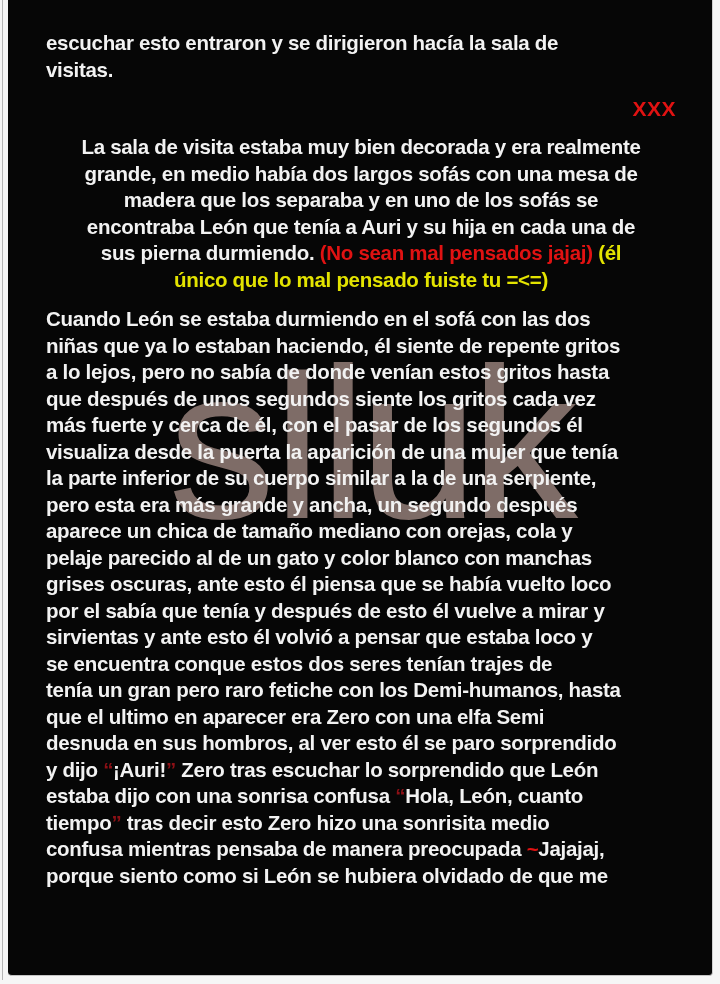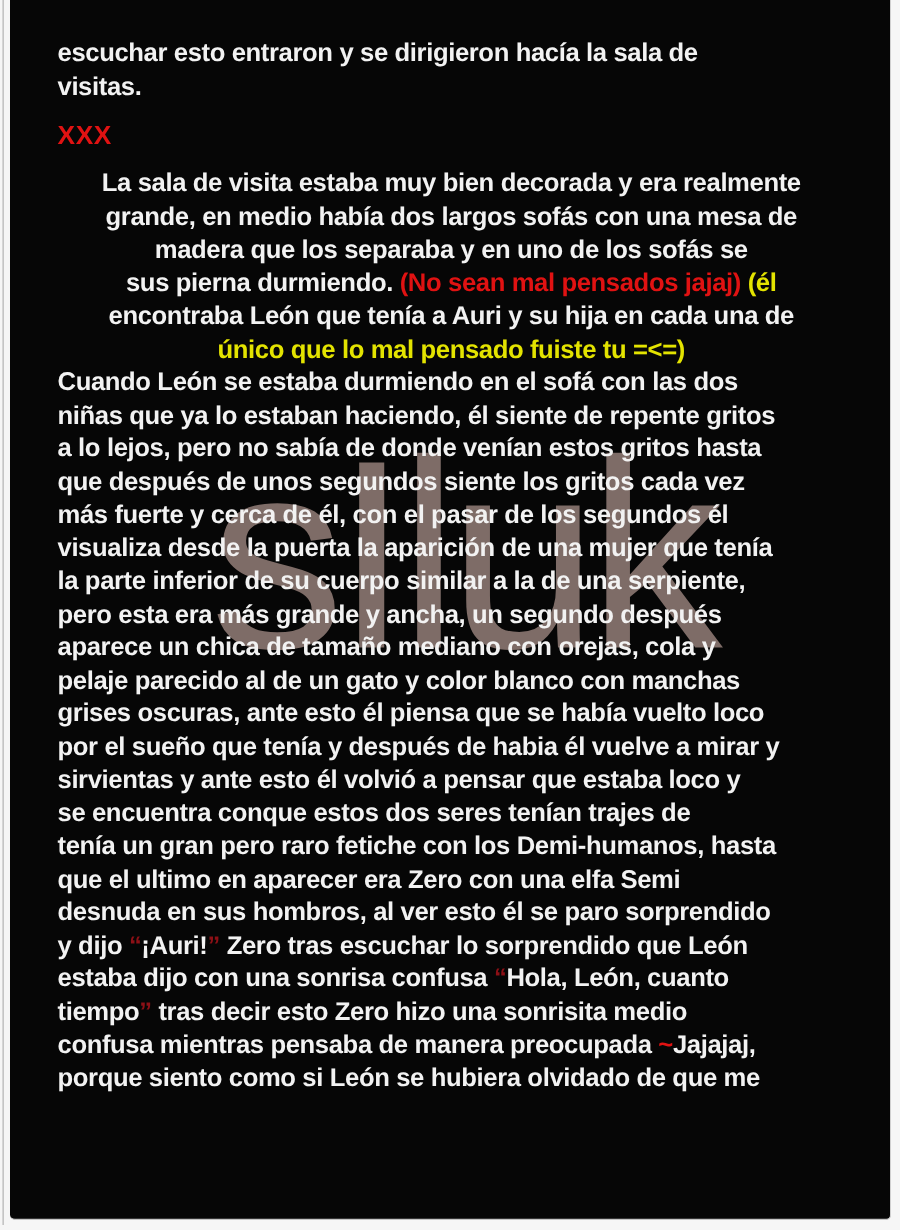--- a/index.html
+++ b/index.html
@@ -50,28 +50,28 @@
     z-index: 2;
     padding: 30px 36px 0 38px;
     color: var(--white, #f2f2f2);
     font-size: 20.5px;
     font-weight: bold;
     letter-spacing: -0.3px;
   }
   .para { margin: 0; }
   .para + .divider { margin-top: 12px; }
   .divider {
-    text-align: left;
+    text-align: right;
     color: var(--red, #e01212);
     font-size: 21px;
     line-height: 27px;
     letter-spacing: 0.5px;
   }
   .divider + .para { margin-top: 12px; text-align: center; }
-  .para.p3 { }
+  .para.p3 { margin-top: 13px; }
   .text-line {
     line-height: 26.5px;
     white-space: pre;
   }
   .c-red     { color: var(--red, #e01212); }
   .c-yellow  { color: var(--yellow, #e3e300); }
   .c-darkred { color: var(--darkred, #8d1016); }
 </style>
 </head>
 <body>
@@ -83,37 +83,37 @@
     <div class="content">
       <div class="para">
           <div class="text-line"><span class="">escuchar esto entraron y se dirigieron hacía la sala de</span></div>
           <div class="text-line"><span class="">visitas.</span></div>
         </div>
       <div class="divider">XXX</div>
       <div class="para">
           <div class="text-line"><span class="">La sala de visita estaba muy bien decorada y era realmente</span></div>
           <div class="text-line"><span class="">grande, en medio había dos largos sofás con una mesa de</span></div>
           <div class="text-line"><span class="">madera que los separaba y en uno de los sofás se</span></div>
+          <div class="text-line"><span class="">encontraba León que tenía a Auri y su hija en cada una de</span></div>
           <div class="text-line"><span class="">sus pierna durmiendo. </span><span class="c-red">(No sean mal pensados jajaj)</span><span class=""> </span><span class="c-yellow">(él</span></div>
-          <div class="text-line"><span class="">encontraba León que tenía a Auri y su hija en cada una de</span></div>
           <div class="text-line"><span class="c-yellow">único que lo mal pensado fuiste tu =&lt;=)</span></div>
         </div>
       <div class="para p3">
           <div class="text-line"><span class="">Cuando León se estaba durmiendo en el sofá con las dos</span></div>
           <div class="text-line"><span class="">niñas que ya lo estaban haciendo, él siente de repente gritos</span></div>
           <div class="text-line"><span class="">a lo lejos, pero no sabía de donde venían estos gritos hasta</span></div>
           <div class="text-line"><span class="">que después de unos segundos siente los gritos cada vez</span></div>
           <div class="text-line"><span class="">más fuerte y cerca de él, con el pasar de los segundos él</span></div>
           <div class="text-line"><span class="">visualiza desde la puerta la aparición de una mujer que tenía</span></div>
           <div class="text-line"><span class="">la parte inferior de su cuerpo similar a la de una serpiente,</span></div>
           <div class="text-line"><span class="">pero esta era más grande y ancha, un segundo después</span></div>
           <div class="text-line"><span class="">aparece un chica de tamaño mediano con orejas, cola y</span></div>
           <div class="text-line"><span class="">pelaje parecido al de un gato y color blanco con manchas</span></div>
           <div class="text-line"><span class="">grises oscuras, ante esto él piensa que se había vuelto loco</span></div>
-          <div class="text-line"><span class="">por el sueño que tenía y después de habia él vuelve a mirar y</span></div>
+          <div class="text-line"><span class="">por el sabía que tenía y después de esto él vuelve a mirar y</span></div>
           <div class="text-line"><span class="">sirvientas y ante esto él volvió a pensar que estaba loco y</span></div>
           <div class="text-line"><span class="">se encuentra conque estos dos seres tenían trajes de</span></div>
           <div class="text-line"><span class="">tenía un gran pero raro fetiche con los Demi-humanos, hasta</span></div>
           <div class="text-line"><span class="">que el ultimo en aparecer era Zero con una elfa Semi</span></div>
           <div class="text-line"><span class="">desnuda en sus hombros, al ver esto él se paro sorprendido</span></div>
           <div class="text-line"><span class="">y dijo </span><span class="c-darkred">“</span><span class="">¡Auri!</span><span class="c-darkred">”</span><span class=""> Zero tras escuchar lo sorprendido que León</span></div>
           <div class="text-line"><span class="">estaba dijo con una sonrisa confusa </span><span class="c-darkred">“</span><span class="">Hola, León, cuanto</span></div>
           <div class="text-line"><span class="">tiempo</span><span class="c-darkred">”</span><span class=""> tras decir esto Zero hizo una sonrisita medio</span></div>
           <div class="text-line"><span class="">confusa mientras pensaba de manera preocupada </span><span class="c-red">~</span><span class="">Jajajaj,</span></div>
           <div class="text-line"><span class="">porque siento como si León se hubiera olvidado de que me</span></div>

